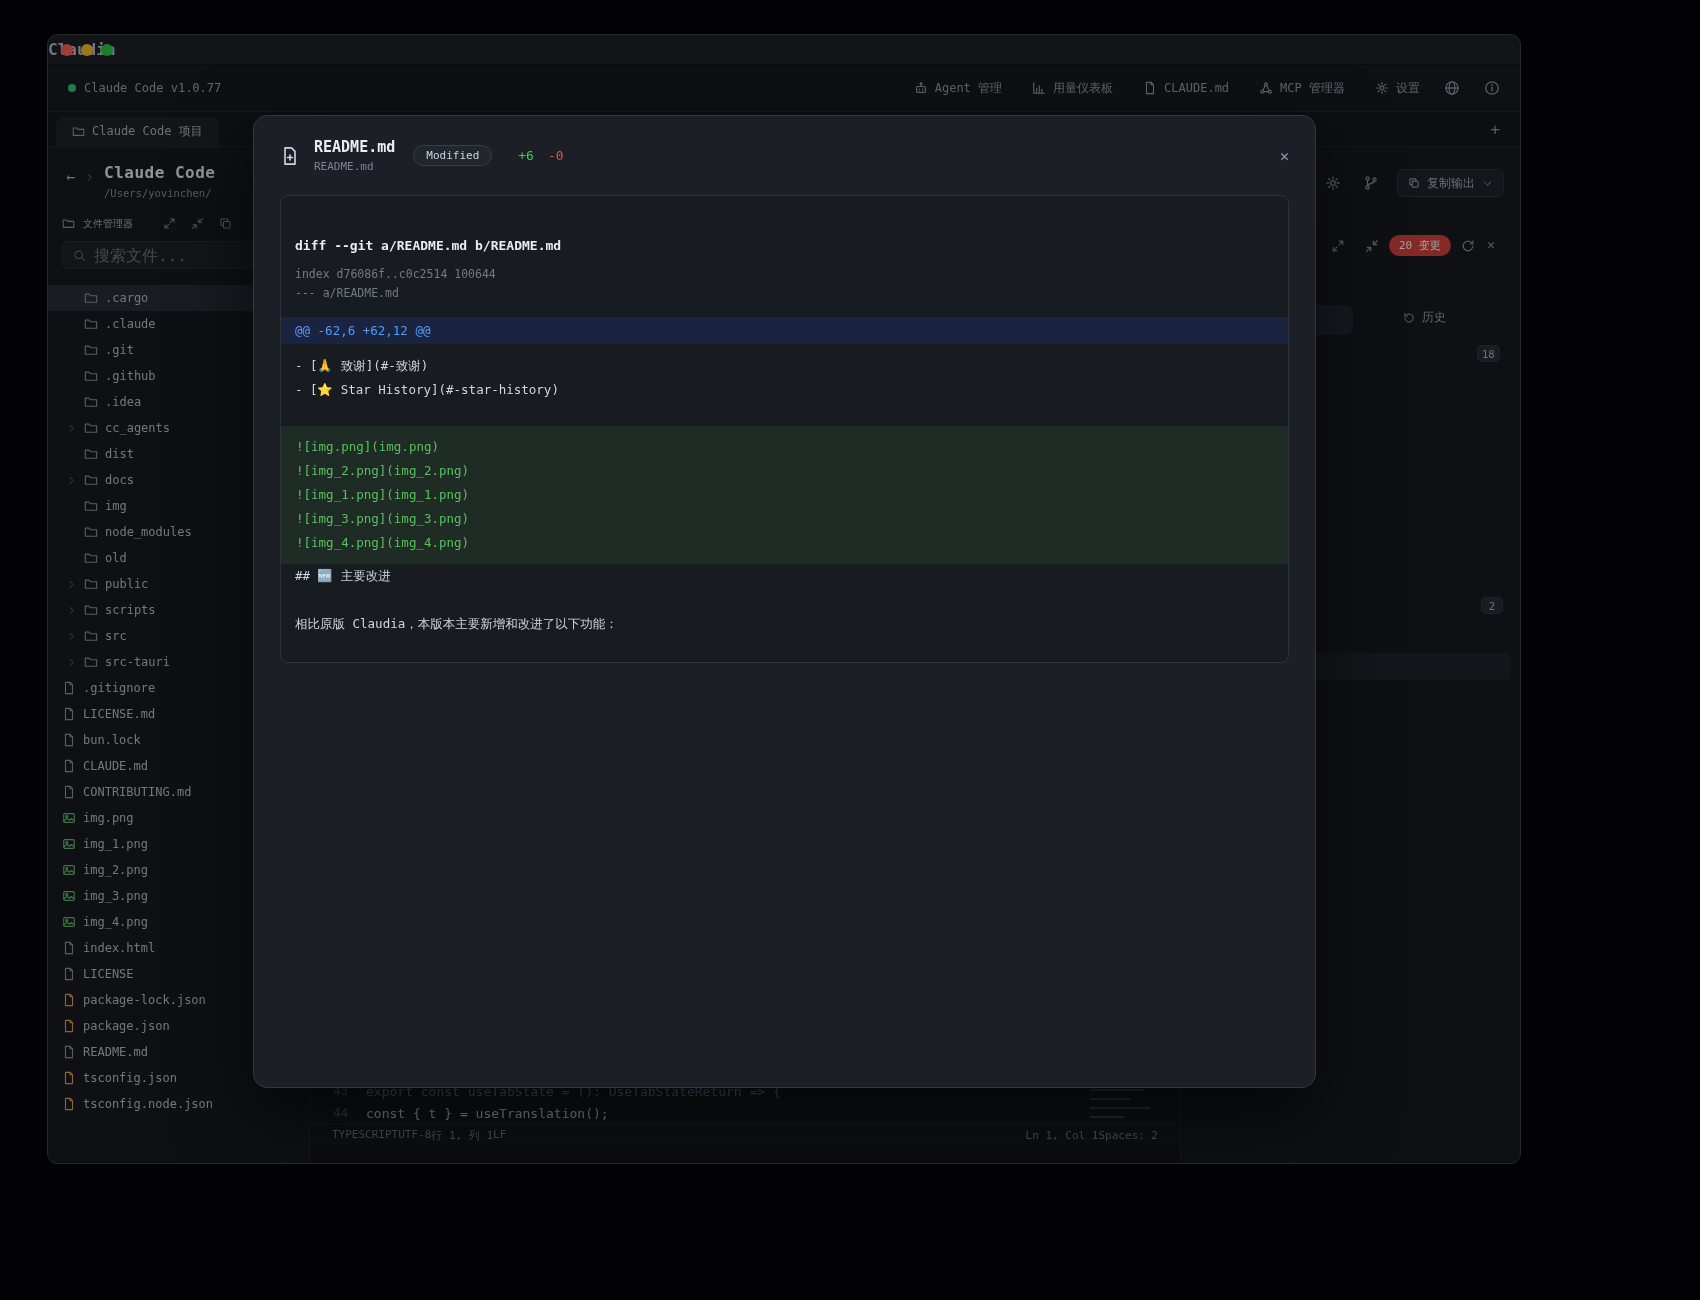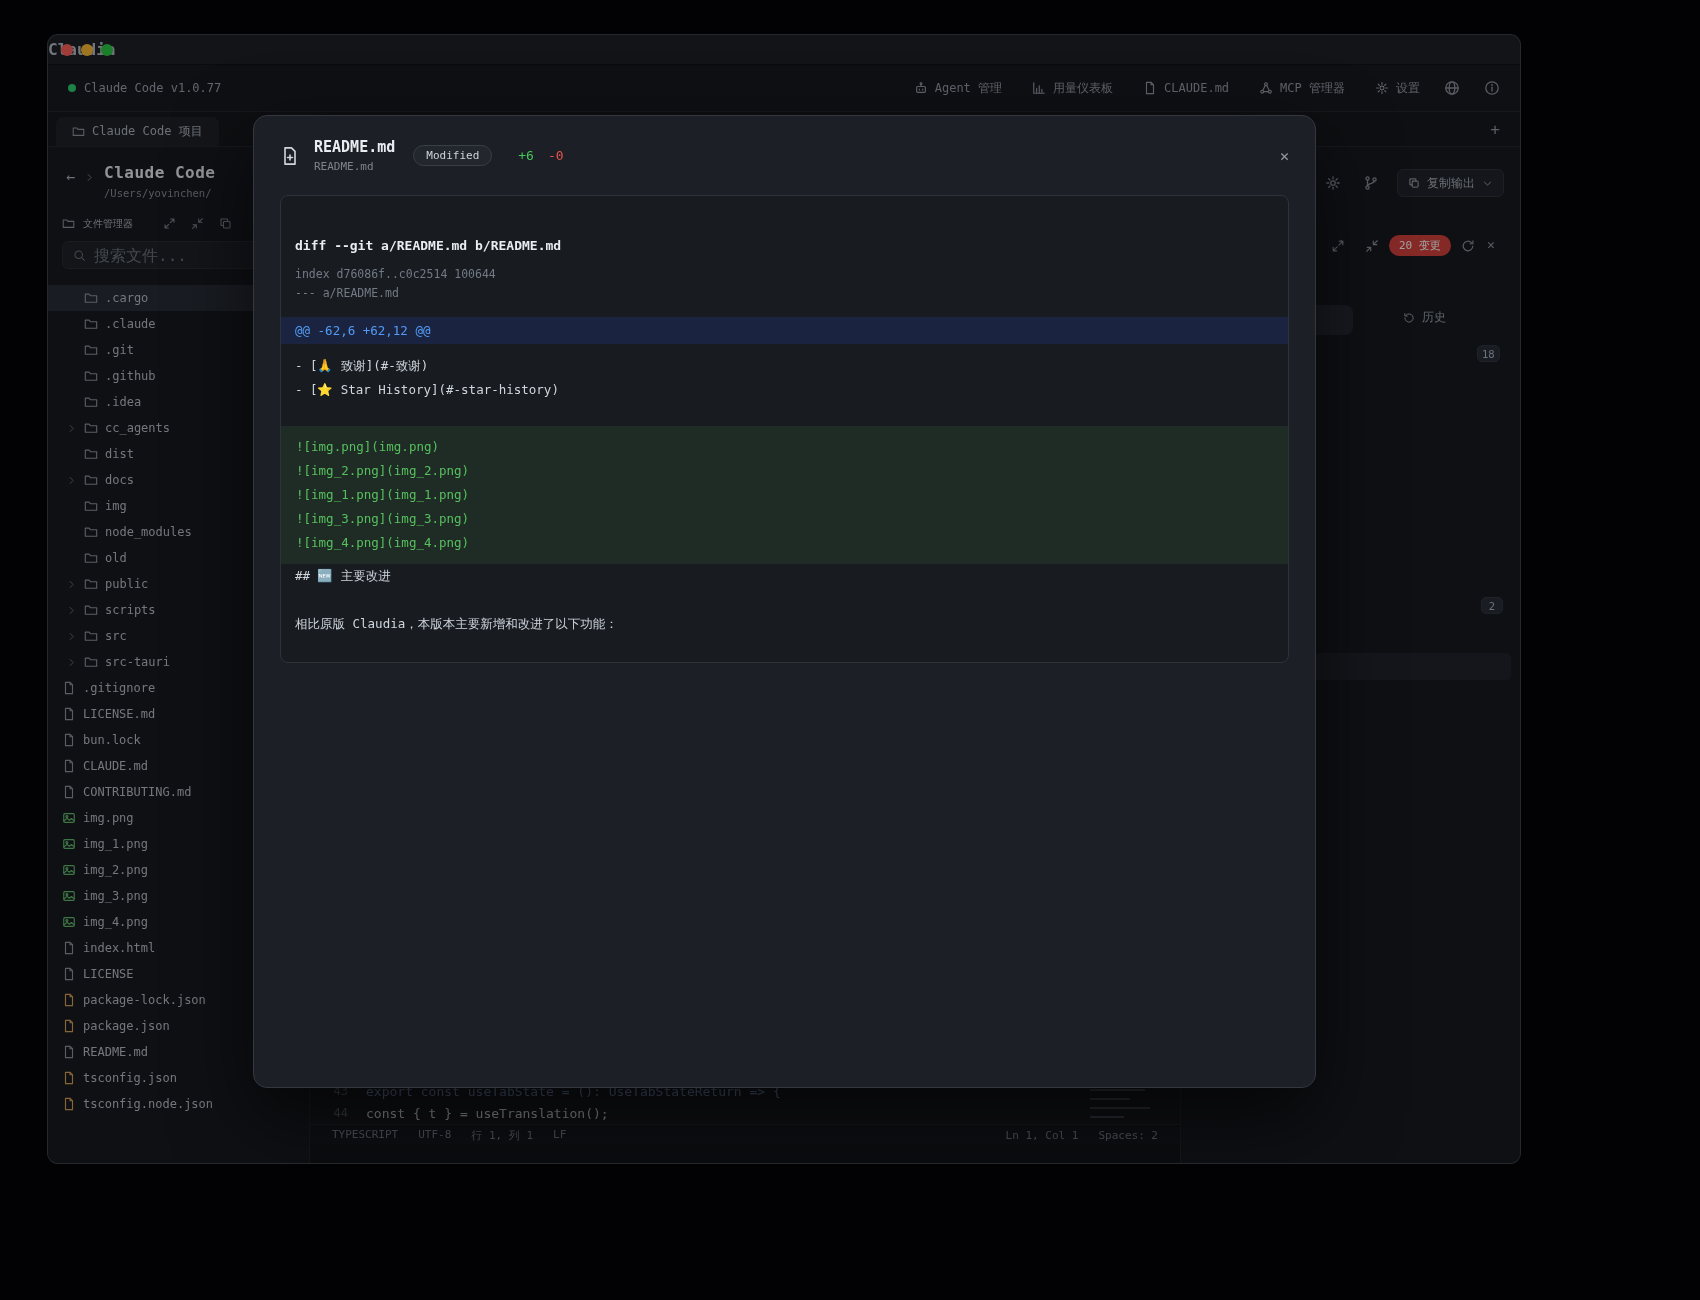--- a/index.html
+++ b/index.html
@@ -67,21 +67,21 @@
   .code-tail { position:relative; }
   .code-line { height:22px; display:flex; align-items:center; font-size:13px; }
   .gut { width:56px; text-align:right; padding-right:18px; color:#525a64; font-size:12px; flex:0 0 auto; }
   .code { color:#ccd2da; white-space:pre; }
   .c43 { color:#6879a3; }
   .minimap { position:absolute; right:28px; top:2px; width:62px; cursor:pointer; }
   .minimap i { display:block; height:2px; background:#3a414b; margin:7px 0; }
   .minimap i:nth-child(1){ width:55px; } .minimap i:nth-child(2){ width:40px; }
   .minimap i:nth-child(3){ width:60px; } .minimap i:nth-child(4){ width:34px; }
   .statusbar { height:21px; border-top:1px solid #22252a; background:#14161a; display:flex; align-items:center; justify-content:space-between; padding:0 22px; font-size:11px; color:#78808a; }
-  .sb-left,.sb-right { display:flex; gap:20px; white-space:nowrap; }
+  .sb-left,.sb-right { display:flex; white-space:nowrap; }
   .editor-footer { height:18px; background:#111316; }
 
   
   .right-col { width:340px; flex:0 0 auto; border-left:1px solid #1f2227; position:relative; background:#16181c; }
   .rc-gear { position:absolute; left:144px; top:28px; }
   .rc-branch { position:absolute; left:182px; top:28px; }
   .rc-copy { position:absolute; left:216px; top:22px; height:28px; display:flex; align-items:center; gap:7px; background:#1d2127; border:1px solid #2b2f36; border-radius:6px; color:#a7aeb8; font-size:12px; padding:0 10px; cursor:pointer; font-family:inherit; }
   .rc-exp { position:absolute; left:150px; top:92px; }
   .rc-col { position:absolute; left:184px; top:92px; }
   .rc-pill { position:absolute; left:208px; top:88px; height:21px; padding:0 10px; background:#d4403b; color:#fff; font-size:11px; border-radius:11px; display:flex; align-items:center; }

